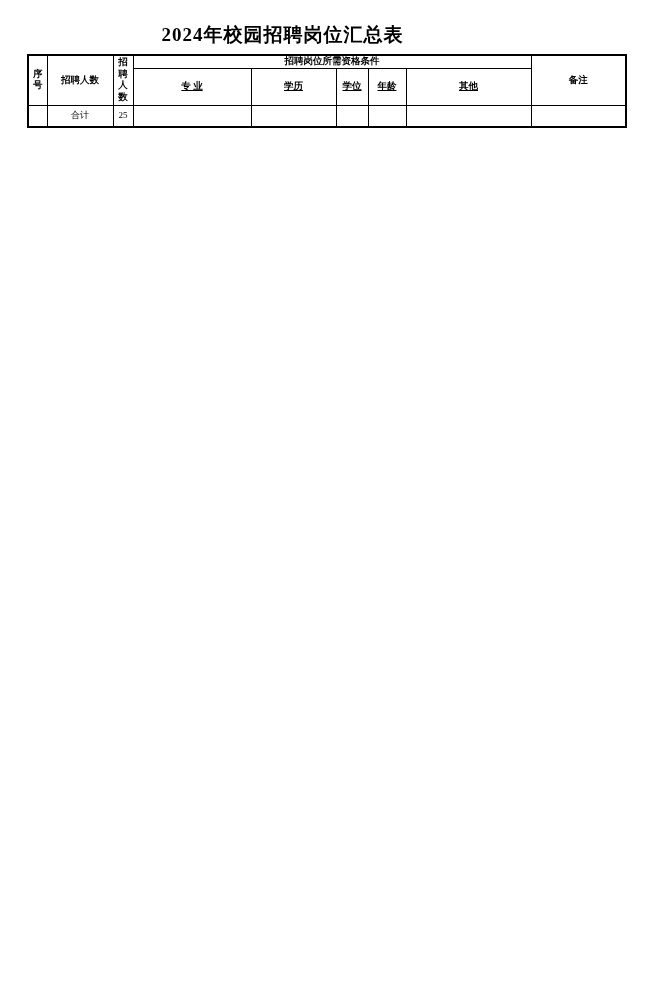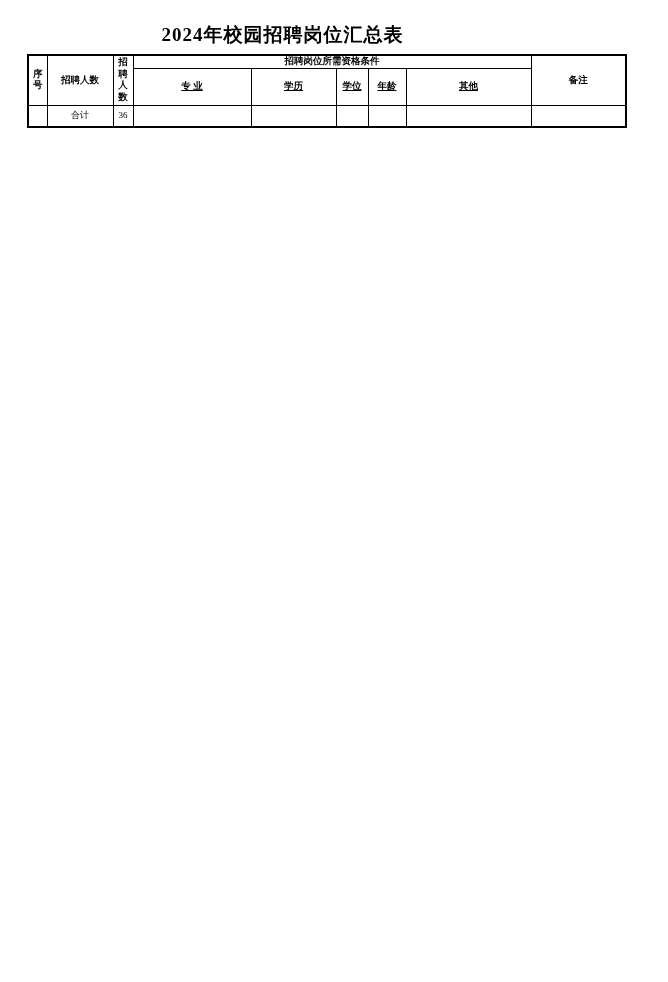--- a/index.html
+++ b/index.html
@@ -76,21 +76,21 @@
         <th>学历</th>
         <th>学位</th>
         <th>年龄</th>
         <th>其他</th>
       </tr>
     </thead>
     <tbody>
         <tr style="height: 22px;">
           <td class="c-no"></td>
           <td class="c-name">合计</td>
-          <td class="c-count">36</td>
+          <td class="c-count">25</td>
           <td class="c-major"></td>
           <td class="c-edu"></td>
           <td class="c-degree"></td>
           <td class="c-age"></td>
           <td class="c-other"></td>
           <td class="c-note"></td>
         </tr>
       </tbody>
   </table>
 

